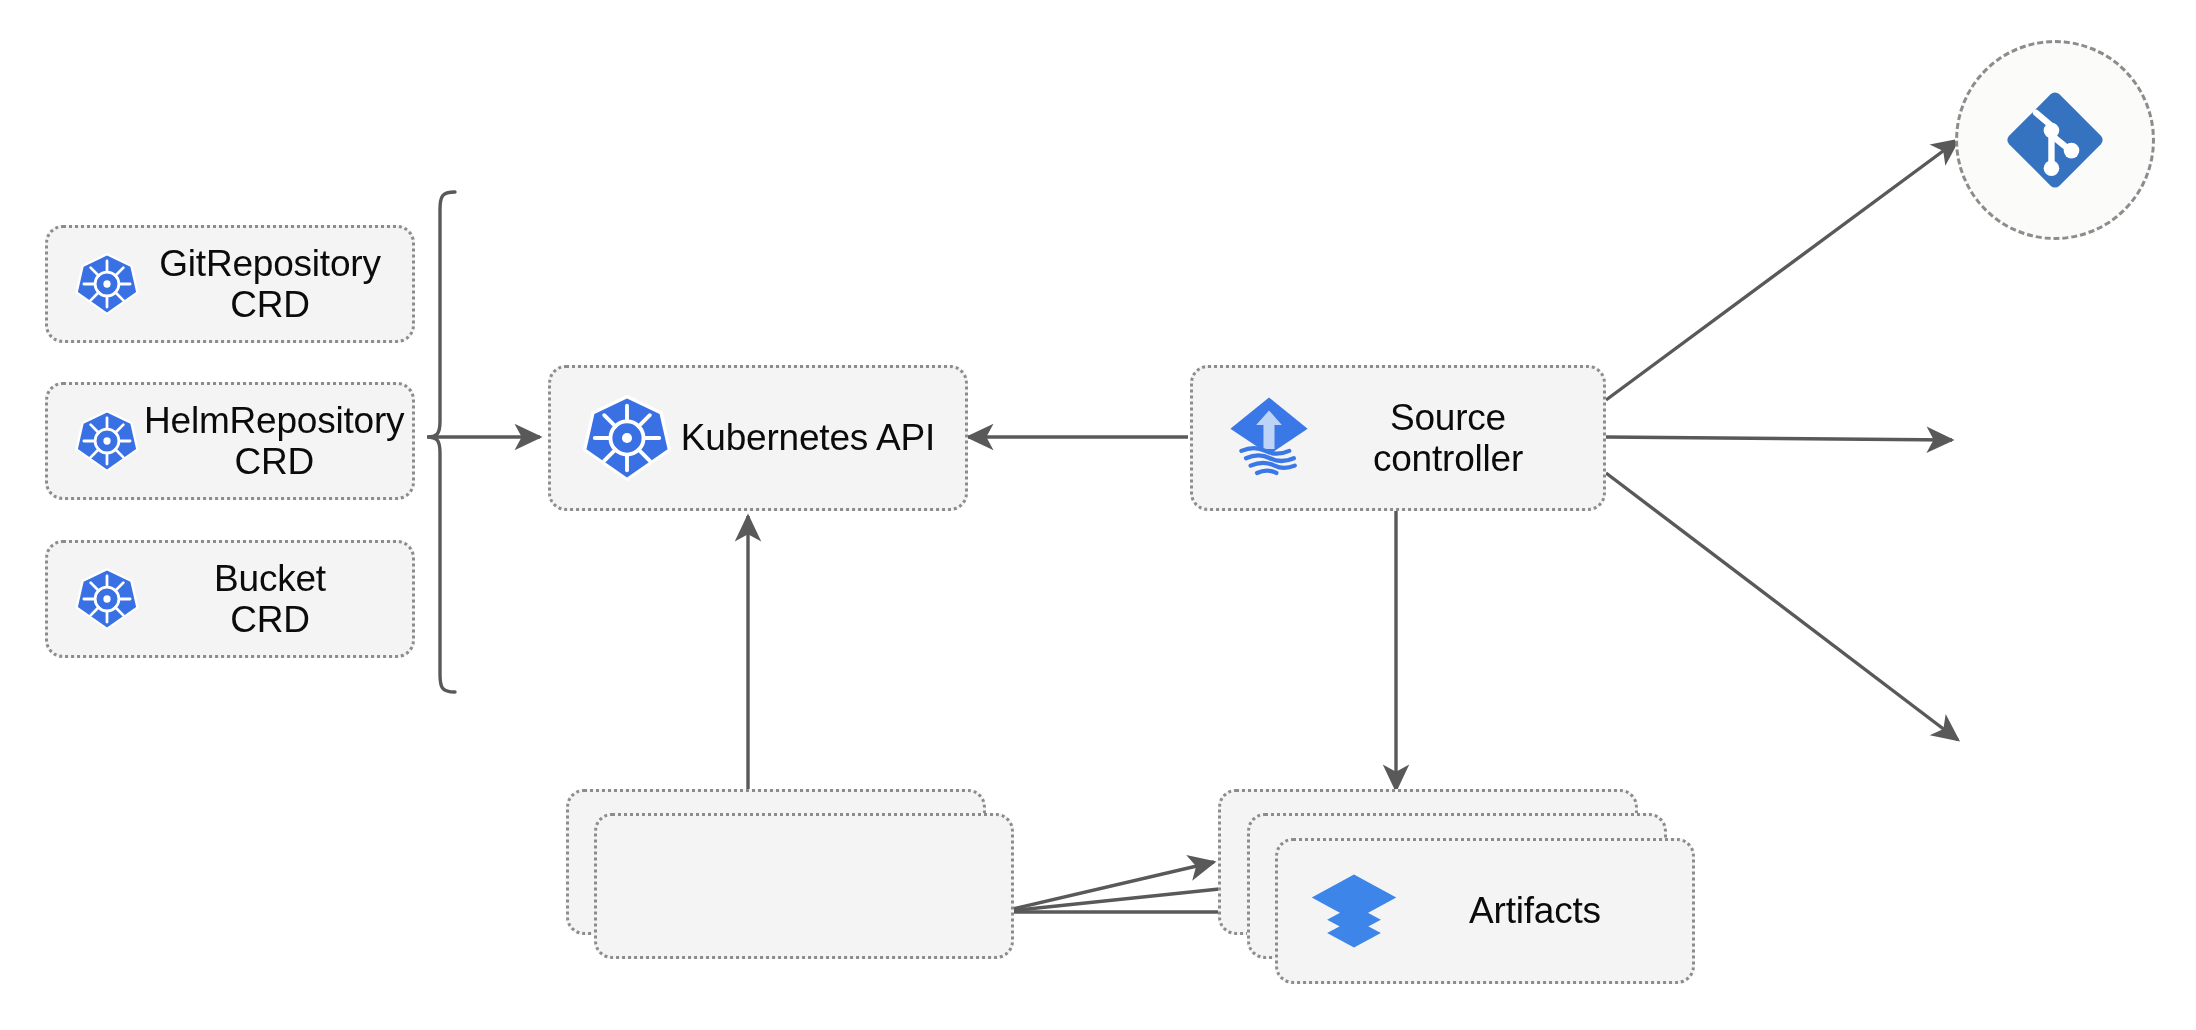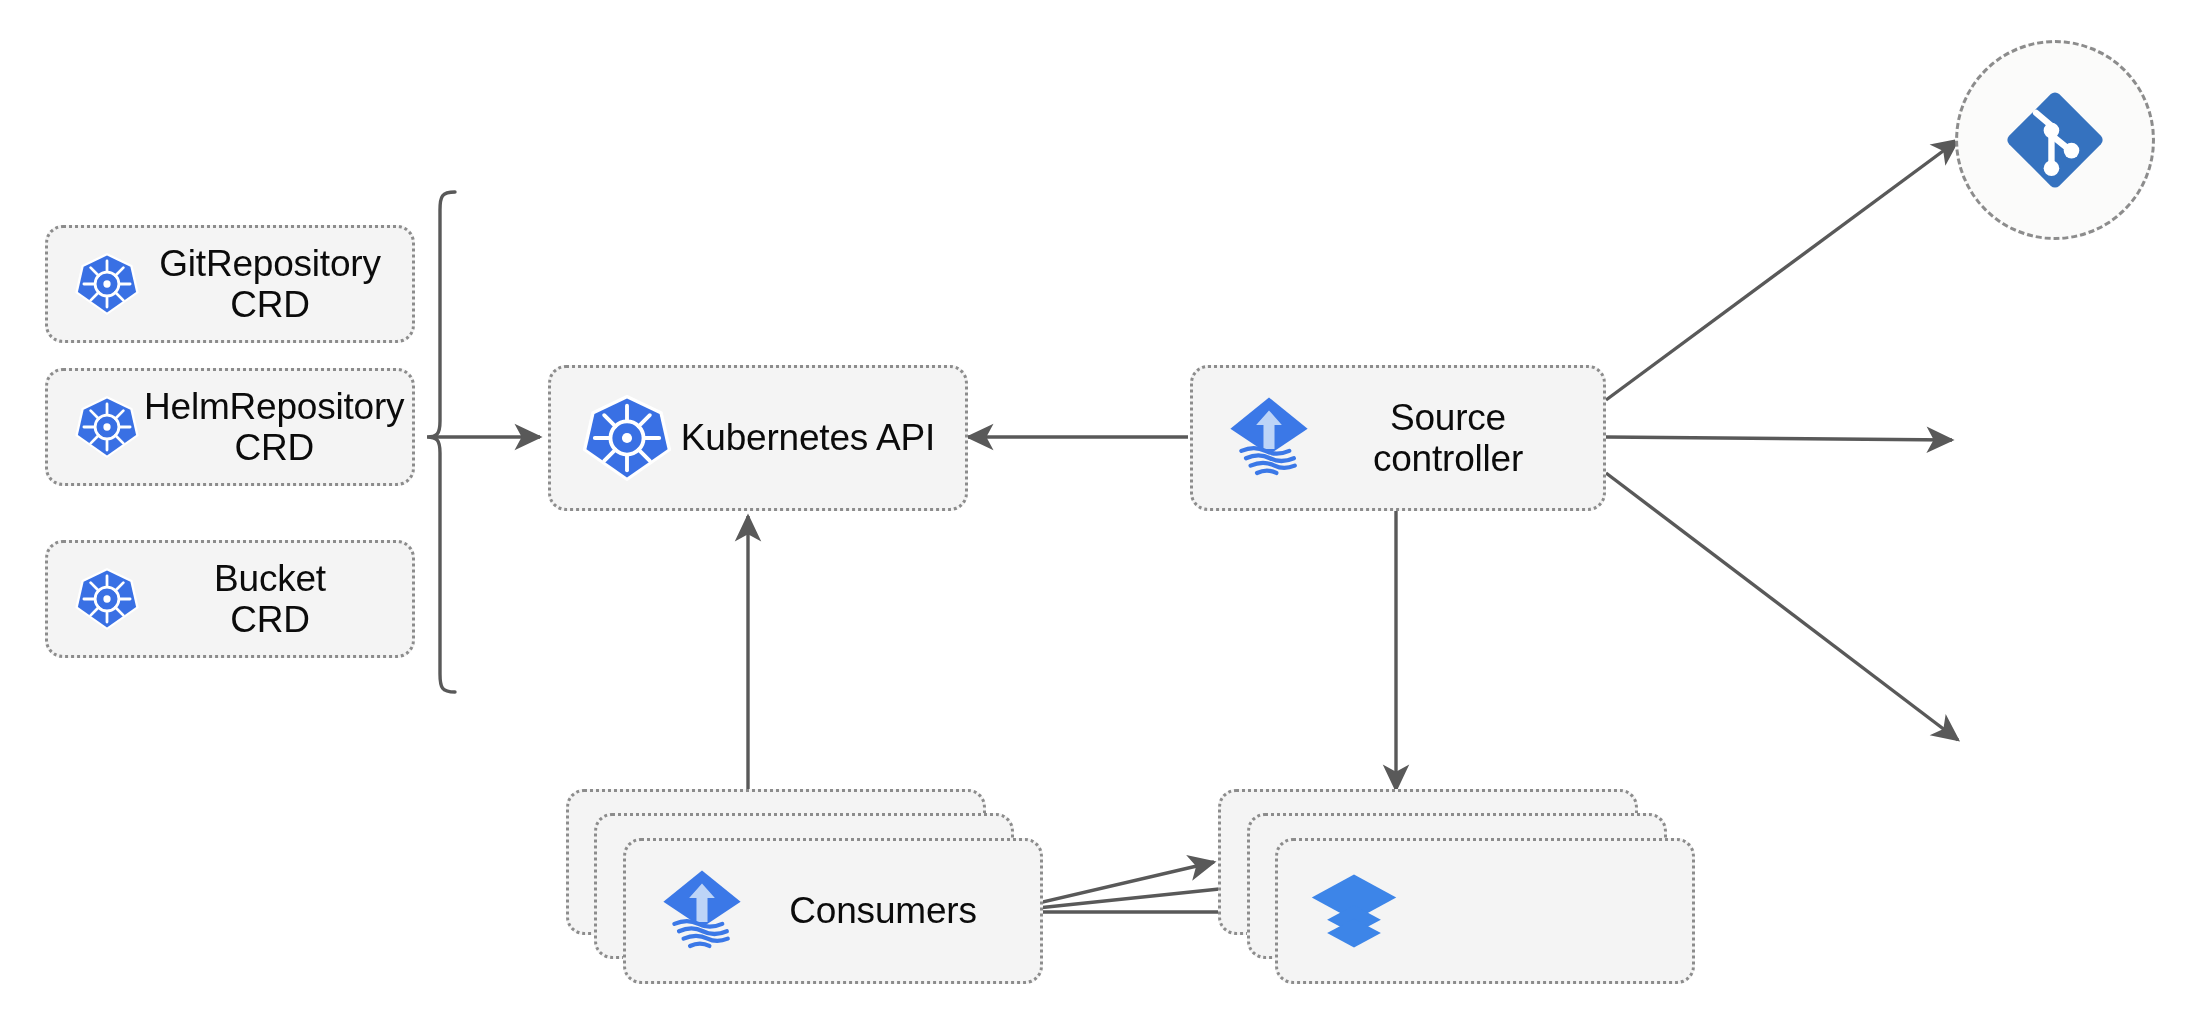--- a/index.html
+++ b/index.html
@@ -142,21 +142,21 @@
             <line x1="37.4" y1="62.6" x2="25.2" y2="74.8"></line>
           </g>
           <circle cx="50" cy="50" r="5.5" fill="#ffffff"></circle>
         </svg>
       </span>
     </span>
     <span class="node-label">GitRepository
 CRD</span>
   </div>
 
-  <div class="node crd" style="top:368px;">
+  <div class="node crd" style="top:382px;">
     <span class="icon-slot">
       <span class="k8s-wrap">
         <svg width="66" height="66" viewBox="0 0 100 100" aria-hidden="true">
           <path d="M50 3 L88.6 21.6 L98.1 63.3 L50 97 L1.9 63.3 L11.4 21.6 Z" fill="#ffffff"></path>
           <path d="M50 7 L85.4 24 L94.1 62.2 L50 93 L5.9 62.2 L14.6 24 Z" fill="#3970e4"></path>
           <g fill="none" stroke="#ffffff" stroke-width="4.2" stroke-linecap="round">
             <circle cx="50" cy="50" r="18"></circle>
             <line x1="50" y1="15" x2="50" y2="31"></line>
             <line x1="50" y1="69" x2="50" y2="85"></line>
             <line x1="15" y1="50" x2="31" y2="50"></line>
@@ -237,50 +237,34 @@
           </g>
           <circle cx="50" cy="50" r="5.5" fill="#ffffff"></circle>
         </svg>
       </span>
     </span>
     <span class="node-label">Kubernetes API</span>
   </div>
 
   <div class="node ghost" style="left:566px; top:789px; width:420px; height:146px;"></div>
   <div class="node ghost" style="left:594px; top:813px; width:420px; height:146px;"></div>
-  <div class="node bigbox" style="left:623px; top:838px; width:420px; height:146px;">
-    <span class="icon-slot">
-      <span class="flux-wrap">
-        <svg width="92" height="92" viewBox="0 0 100 100" aria-hidden="true">
-          <path d="M50 6 L92 40 L50 68 L8 40 Z" fill="#3b78e7"></path>
-          <path d="M50 20 L64 36 L56 36 L56 62 L44 62 L44 36 L36 36 Z" fill="#bdd4f7"></path>
-          <g stroke="#3b78e7" stroke-width="4.6" stroke-linecap="round" fill="none">
-            <path d="M20 64 Q 34 58 46 64 Q 58 70 72 64"></path>
-            <path d="M25 72 Q 39 66 51 72 Q 63 78 77 72"></path>
-            <path d="M30 80 Q 44 74 56 80 Q 66 85 78 80"></path>
-            <path d="M37 88 Q 48 83 58 88"></path>
-          </g>
-        </svg>
-      </span>
-    </span>
-    <span class="node-label">Consumers</span>
-  </div>
 
   <div class="node ghost" style="left:1218px; top:789px; width:420px; height:146px;"></div>
   <div class="node ghost" style="left:1247px; top:813px; width:420px; height:146px;"></div>
   <div class="node bigbox" style="left:1275px; top:838px; width:420px; height:146px;">
     <span class="icon-slot">
       <span class="layers-wrap">
         <svg width="96" height="96" viewBox="0 0 100 100" aria-hidden="true">
           <path d="M50 12 L94 36 L50 60 L6 36 Z" fill="#3d85e8"></path>
           <path d="M50 44 L78 59 L50 74 L22 59 Z" fill="#3d85e8"></path>
           <path d="M50 58 L78 73 L50 88 L22 73 Z" fill="#3d85e8"></path>
         </svg>
       </span>
     </span>
+    <span class="node-label">Artifacts</span>
   </div>
 
   <div class="circle-node" style="left:1955px; top:40px;">
     <span class="git-wrap">
       <svg width="118" height="118" viewBox="0 0 100 100" aria-hidden="true">
         <rect x="20" y="20" width="60" height="60" rx="5" transform="rotate(45 50 50)" fill="#3572bf"></rect>
         <g stroke="#ffffff" stroke-width="5.4" fill="none" stroke-linecap="round">
           <line x1="47" y1="72" x2="47" y2="38"></line>
           <line x1="47" y1="46" x2="62" y2="58"></line>
           <line x1="47" y1="38" x2="34" y2="27"></line>

